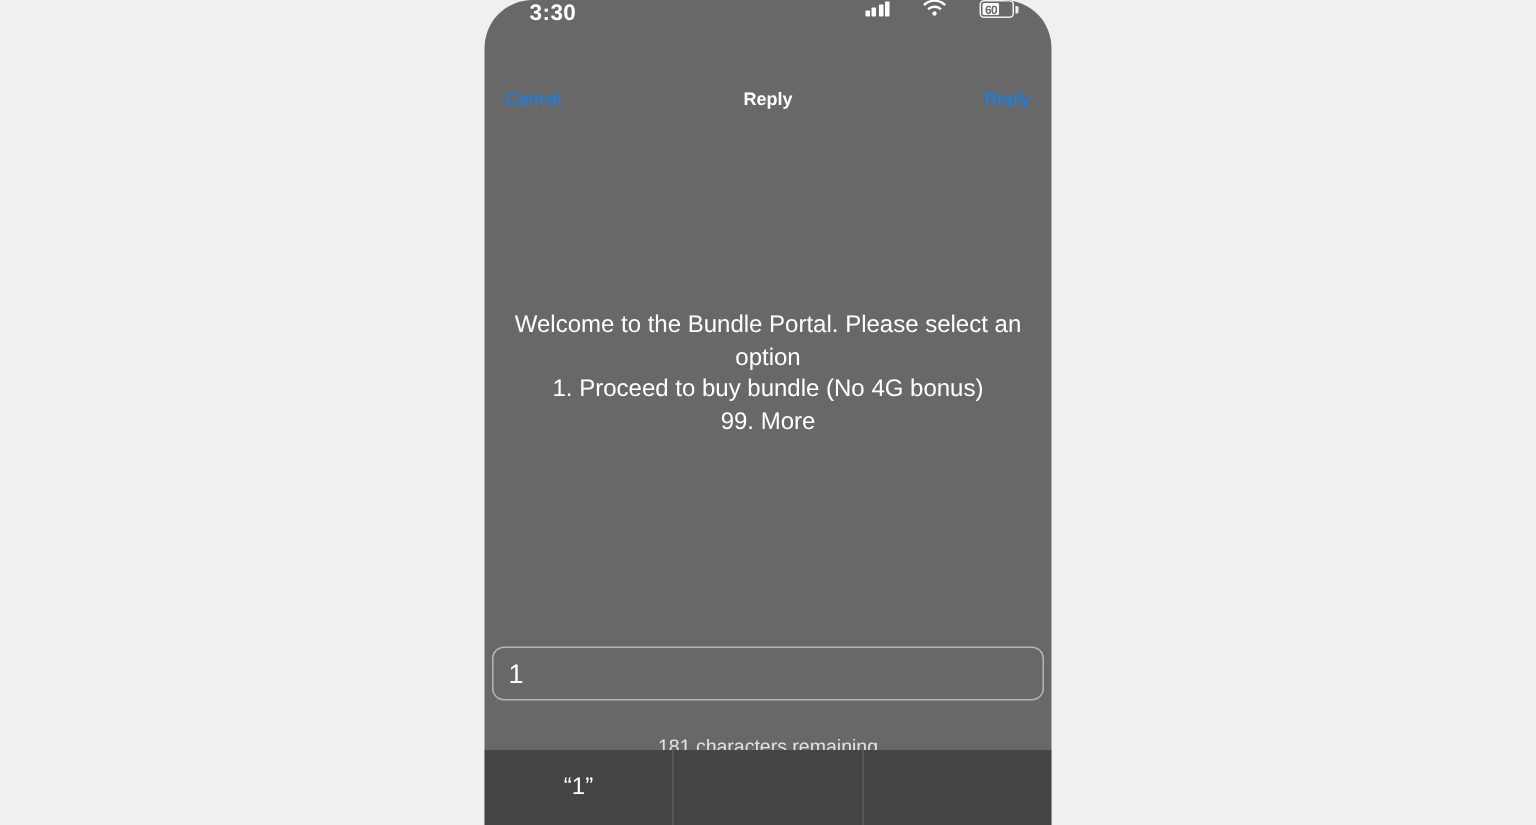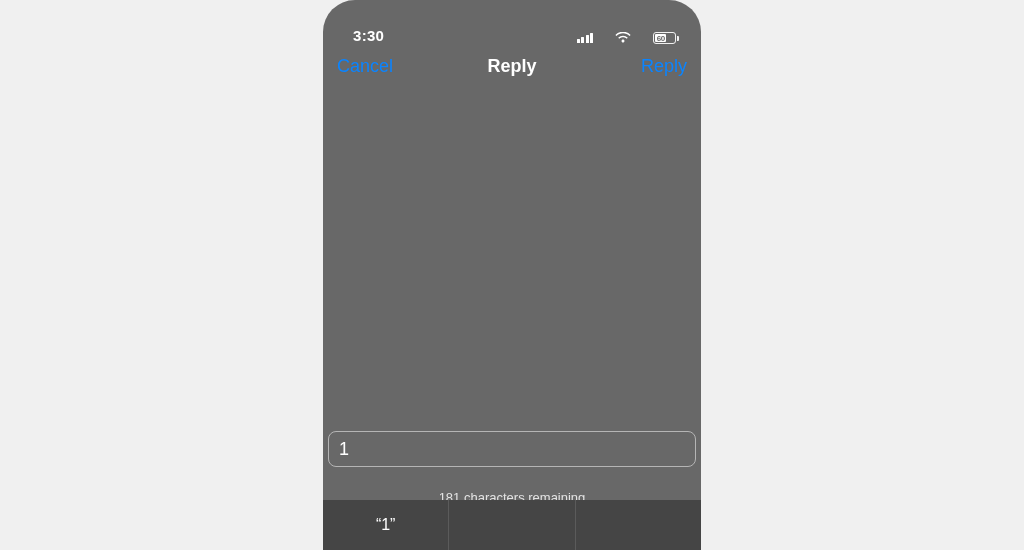--- a/index.html
+++ b/index.html
@@ -18,21 +18,21 @@
       background: #686868;
       border-radius: 32px 32px 0 0;
       position: relative;
       overflow: hidden;
       color: #fff;
     }
     .status-bar {
       height: 44px;
       display: flex;
       justify-content: space-between;
-      align-items: flex-end;
+      align-items: flex-start;
       padding: 0 22px 0 30px;
       font-size: 15px;
       font-weight: 600;
     }
     .status-left { letter-spacing: 0.3px; }
     .status-right { display: flex; align-items: center; gap: 22px; }
     .signal-icon { display: flex; align-items: flex-end; gap: 1.5px; }
     .signal-icon .dot {
       width: 3px;
       background: #fff;
@@ -81,21 +81,21 @@
       height: 5px;
       background: rgba(255,255,255,0.9);
       border-radius: 0 1px 1px 0;
     }
     .nav-bar {
       height: 44px;
       display: flex;
       justify-content: space-between;
       align-items: center;
       padding: 0 14px;
-      font-size: 18px;
+      font-size: 12px;
     }
     .nav-left, .nav-right {
       color: #0a84ff;
       font-weight: 400;
       cursor: pointer;
       min-width: 60px;
     }
     .nav-right { text-align: right; }
     .nav-title {
       font-weight: 600;
@@ -182,20 +182,25 @@
       </div>
     </div>
   </div>
 
   <div class="nav-bar">
     <div class="nav-left">Cancel</div>
     <div class="nav-title">Reply</div>
     <div class="nav-right">Reply</div>
   </div>
 
+  <div class="content-area">
+    <span class="ussd-line">Welcome to the Bundle Portal. Please select an option</span>
+    <span class="ussd-line">1.  Proceed to buy bundle (No 4G bonus)</span>
+    <span class="ussd-line">99. More</span>
+  </div>
 
   <div class="input-wrap">
     <input class="ussd-input" type="text" value="1" style="">
     <div class="char-remaining">181 characters remaining</div>
   </div>
 
   <div class="keyboard-row">
     <div class="kb-cell">“1”</div>
     <div class="kb-cell"></div>
     <div class="kb-cell"></div>

